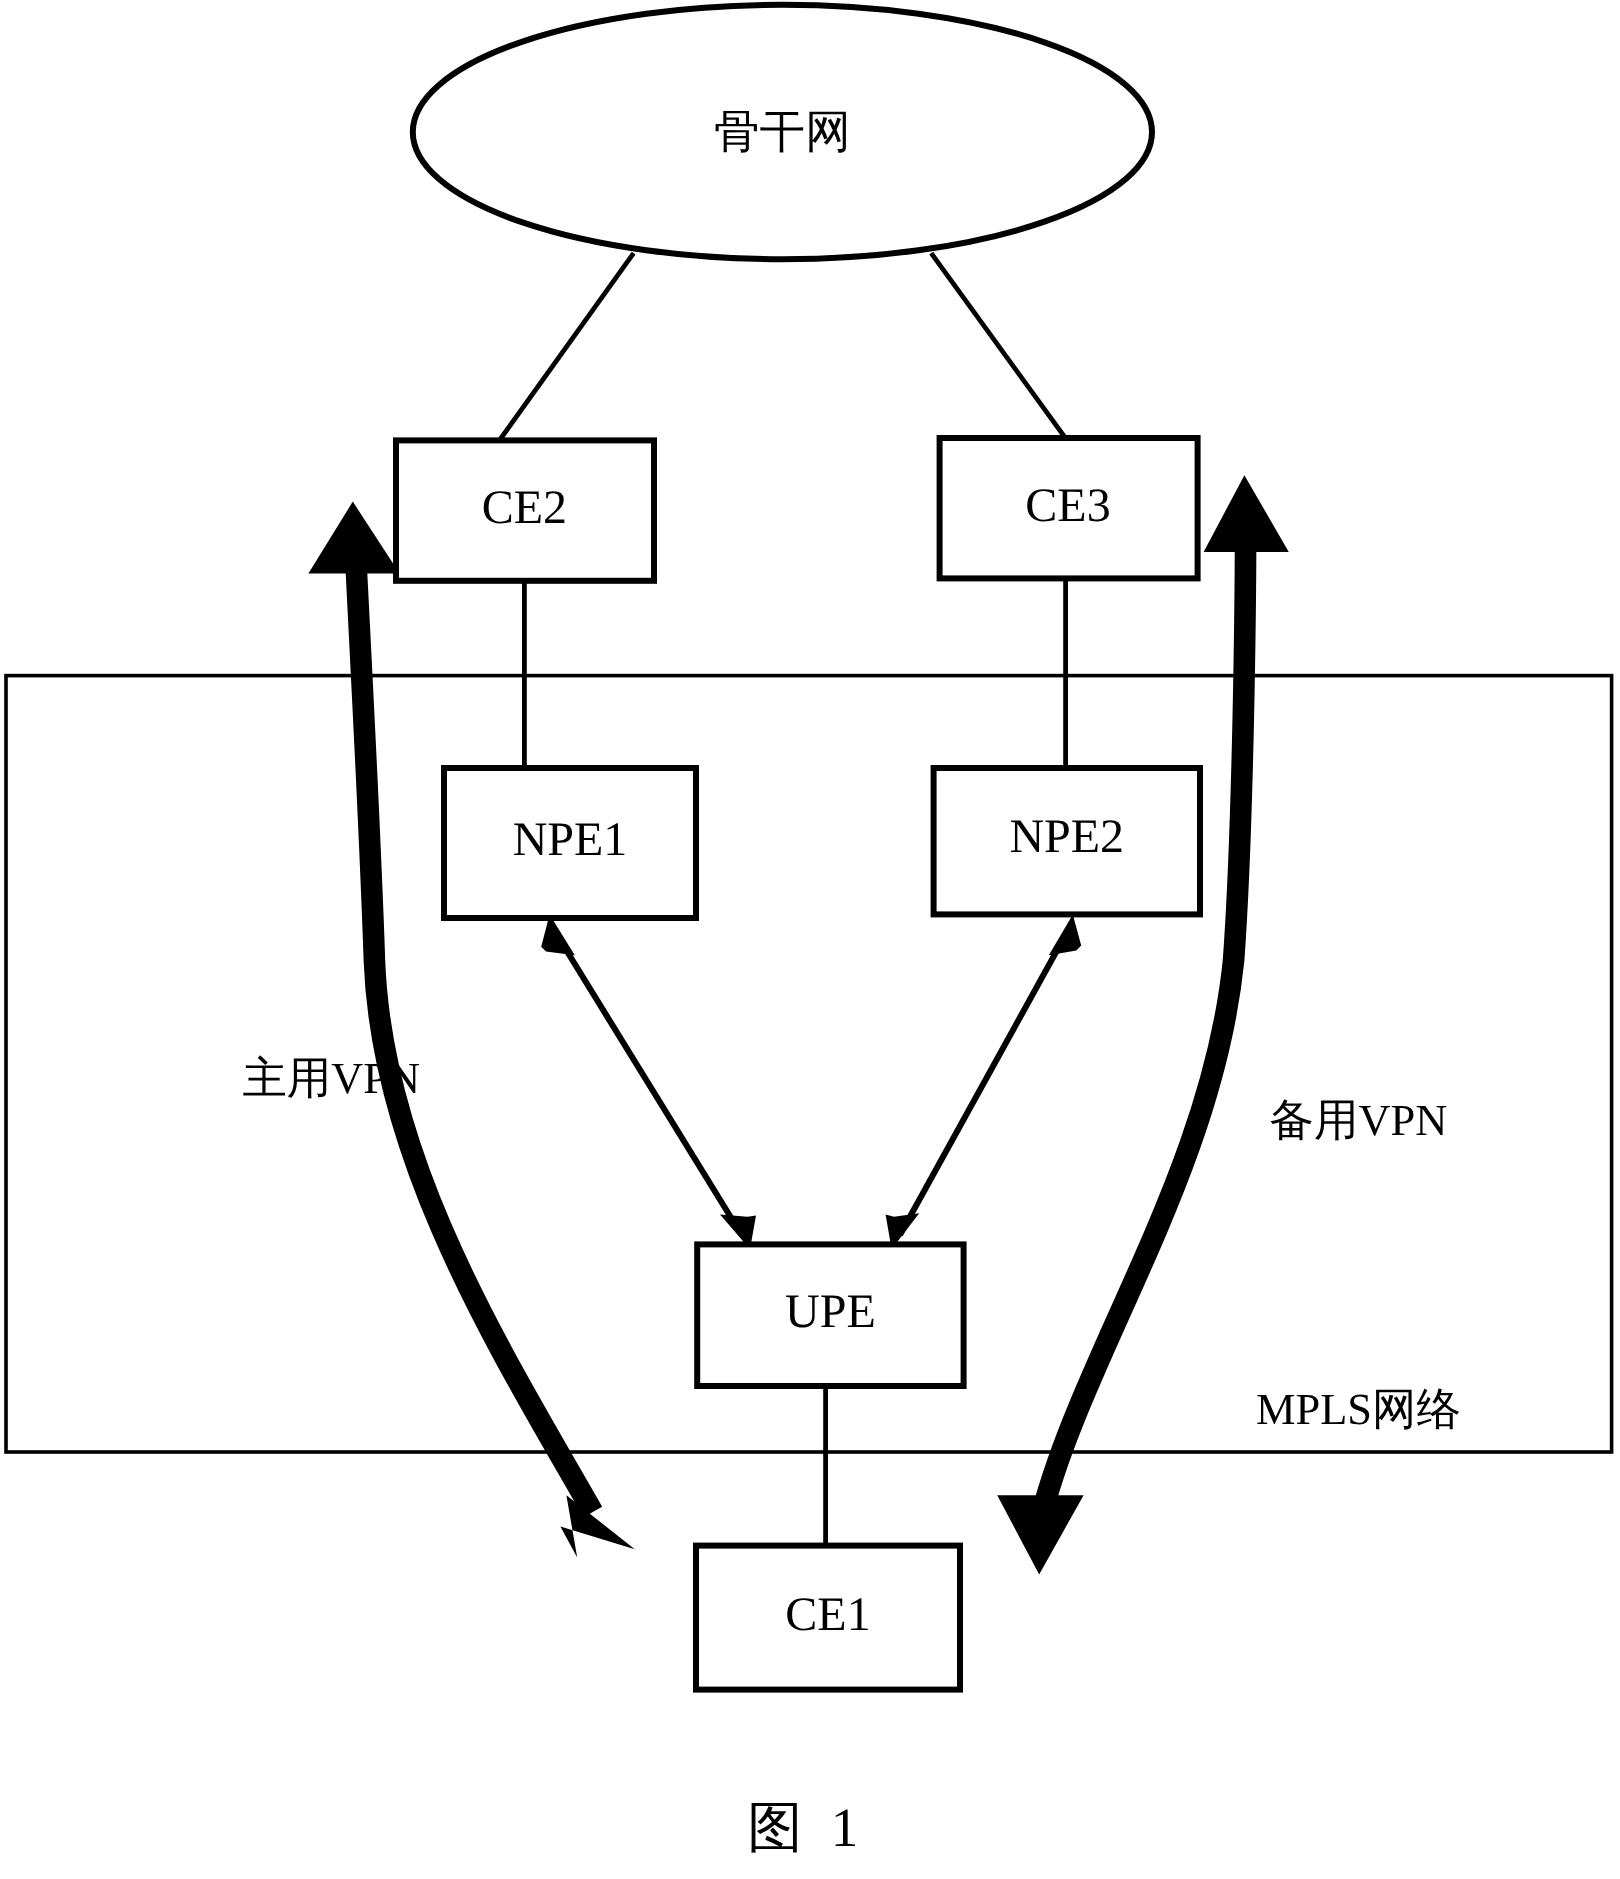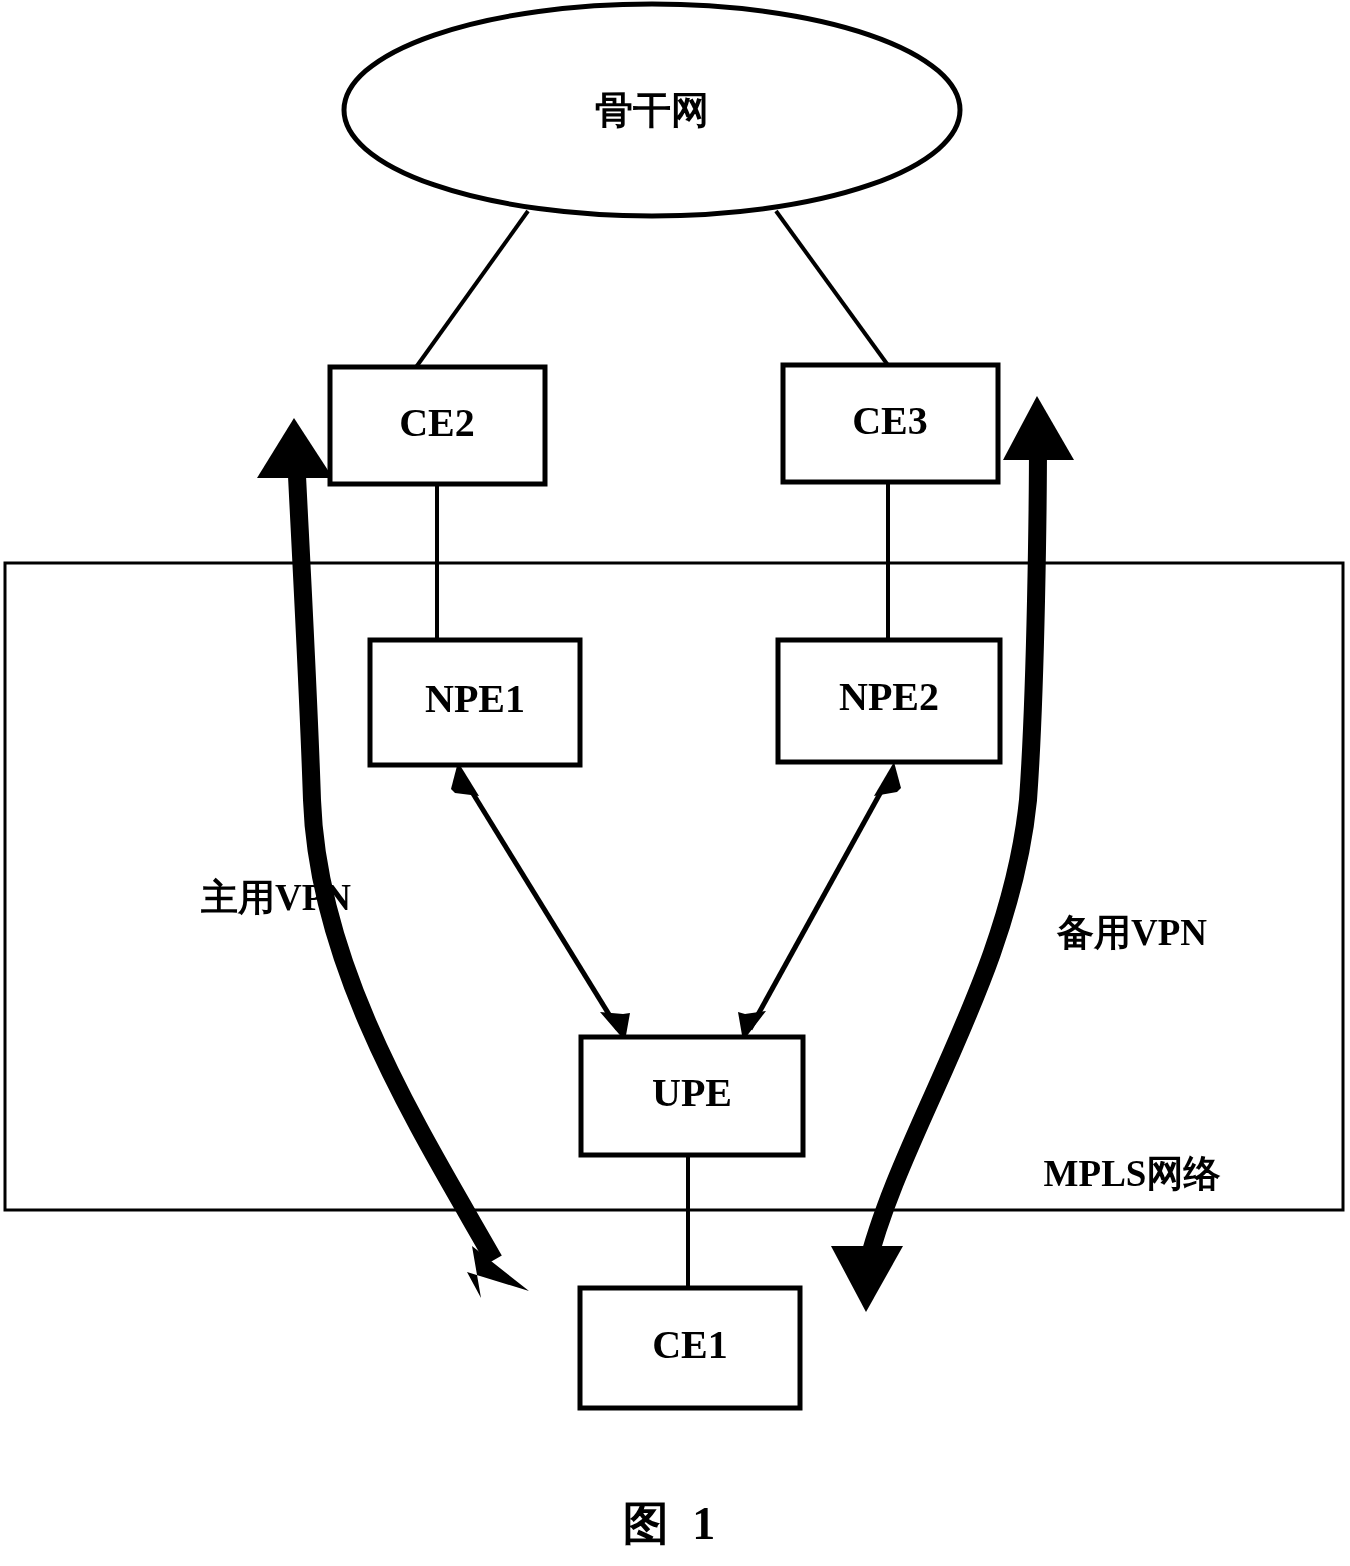--- a/index.html
+++ b/index.html
@@ -10,21 +10,20 @@
   body {
     width: 1350px;
     height: 1566px;
     font-family: "Liberation Serif", "DejaVu Serif", serif;
     overflow: hidden;
   }
   #diagram-root {
     position: relative;
     width: 1069px;
     height: 1566px;
-    font-weight: bold;
   }
   svg#figure {
     display: block;
     width: 1350px;
     height: 1566px;
   }
   .node-label {
     font-family: "Liberation Serif", "DejaVu Serif", serif;
     font-size: 40px;
     fill: #000000;

